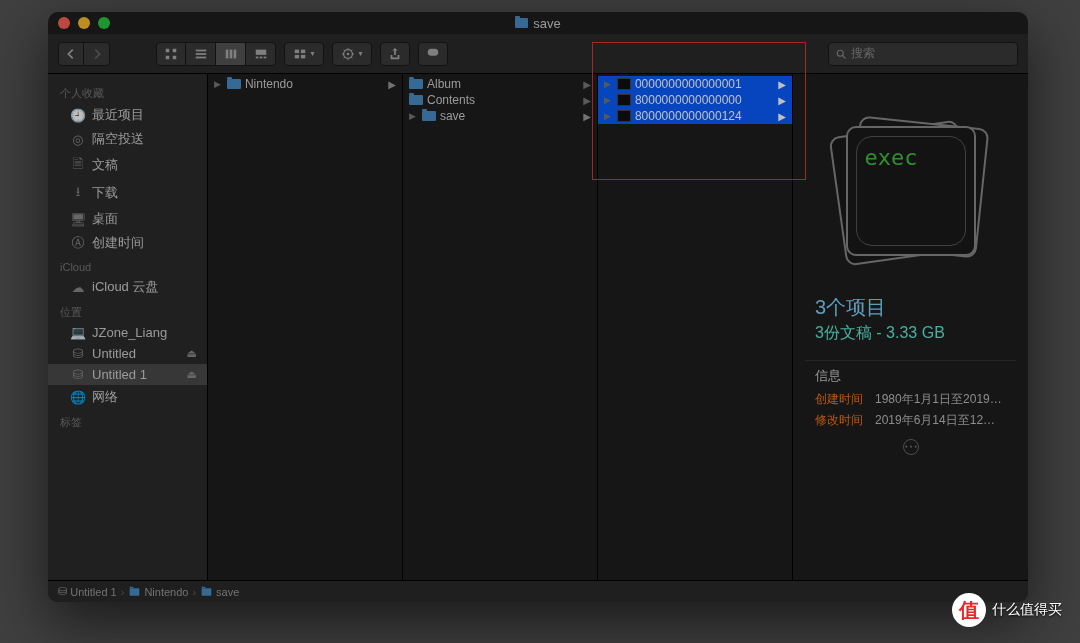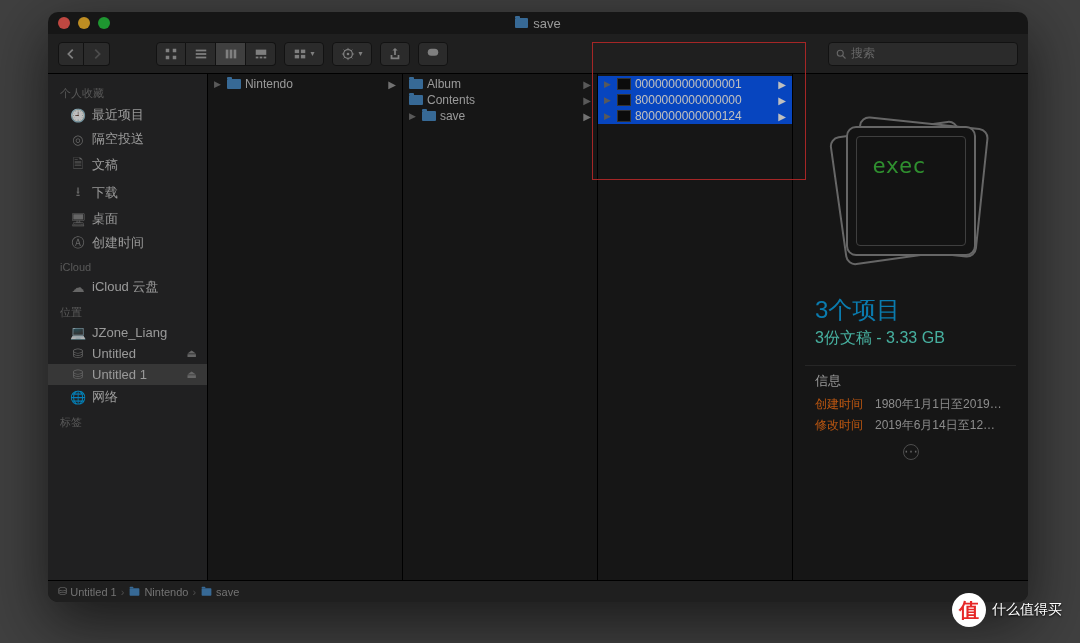--- a/index.html
+++ b/index.html
@@ -54,23 +54,23 @@
   .row.sel .tri{color:#fff;}
   .row .fg{ width:14px; height:10px; background:#4a8cc7; border-radius:1px; position:relative; flex-shrink:0;}
   .row .fg::before{content:"";position:absolute;top:-2px;left:0;width:5px;height:2px;background:#4a8cc7;border-radius:1px 1px 0 0;}
   .row .exec-icon {width:14px;height:12px;background:#111;border:1px solid #444;flex-shrink:0;}
   .preview { flex:1; min-width:220px; padding:20px 12px; display:flex; flex-direction:column; align-items:center; color:#aaa;}
   .preview-art{ width:160px; height:160px; position:relative; margin-top:20px; margin-bottom:20px;}
   .card{ position:absolute; width:130px; height:130px; border:2px solid #888; border-radius:10px; background:#1a1a1a;}
   .card.c1{ transform:rotate(-8deg); left:6px; top:14px;}
   .card.c2{ transform:rotate(6deg); left:22px; top:8px;}
   .card.c3{ left:15px; top:12px;}
-  .card.c3 .inner{position:absolute;inset:8px;border:1px solid #555;border-radius:4px;padding:16px;}
+  .card.c3 .inner{position:absolute;inset:8px;border:1px solid #555;border-radius:16px;padding:8px;}
   .exec-text{color:#3fbf3f;font-family:monospace;font-size:22px;}
-  .p-title{ font-size:24px; color:#0ea5e9; width:100%; text-align:left; padding:0 10px;}
+  .p-title{ font-size:20px; color:#7dd3fc; width:100%; text-align:left; padding:0 10px;}
   .p-sub{ font-size:16px; color:#5eead4; width:100%; text-align:left; padding:2px 10px 10px;}
   .p-sec{ font-size:13px; color:#ccc; width:100%; text-align:left; padding:6px 10px 4px; border-top:1px solid #333; margin-top:6px;}
   .p-row{ display:flex; font-size:12px; color:#999; width:100%; padding:2px 10px;}
   .p-row .k{ width:60px; color:#f97316;font-family:Liberation Serif, serif;}
   .p-row .v{ flex:1; color:#bbb; white-space:nowrap; overflow:hidden; text-overflow:ellipsis;}
   .more{ width:100%; text-align:center; color:#888; font-size:12px; margin-top:8px;}
   .more .circ{display:inline-block;border:1px solid #666;border-radius:50%;width:16px;height:16px;line-height:12px;font-size:14px; letter-spacing:-1px;}
   
   .pathbar{ height:22px; background:#2a2a2a; border-top:1px solid #000; display:flex; align-items:center; padding:0 10px; font-size:11px; color:#999; gap:4px;}
   .pathbar .sep{color:#666;}

